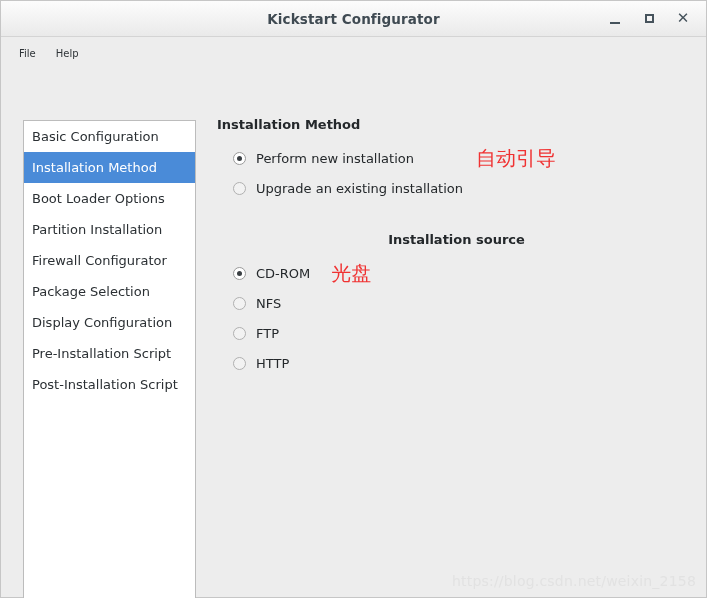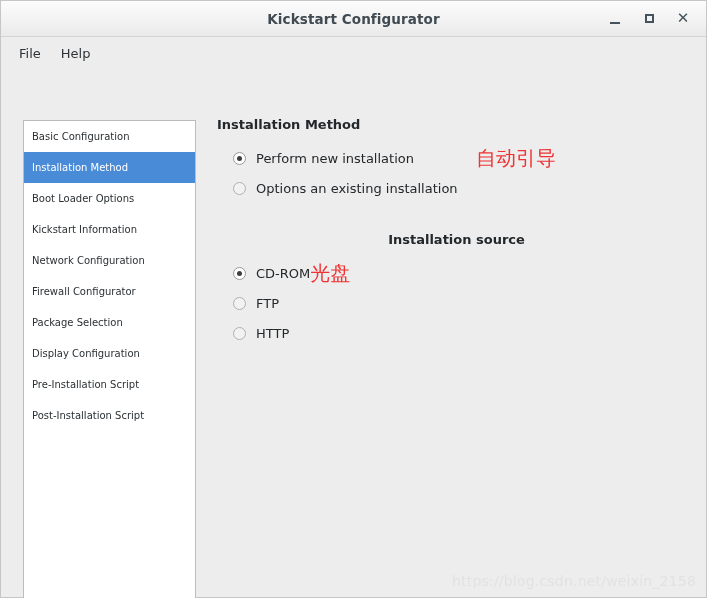--- a/index.html
+++ b/index.html
@@ -87,21 +87,21 @@
   #menubar {
     height: 32px;
     min-height: 32px;
     background: #ededed;
     display: flex;
     align-items: center;
     padding-left: 10px;
     gap: 4px;
   }
   .menu-item {
-    font-size: 13px;
+    font-size: 10px;
     color: #2f3438;
     padding: 4px 8px;
     cursor: default;
   }
 
   
   #body-area {
     flex: 1;
     position: relative;
     background: #ededed;
@@ -117,21 +117,21 @@
     background: #ffffff;
     border: 1px solid #bcbcbc;
     box-sizing: border-box;
     overflow: hidden;
   }
   .side-item {
     height: 31px;
     display: flex;
     align-items: center;
     padding-left: 8px;
-    font-size: 10px;
+    font-size: 13px;
     color: #2b3034;
     box-sizing: border-box;
     cursor: default;
     white-space: nowrap;
   }
   .side-item.selected {
     background: #4a8bd8;
     color: #ffffff;
   }
 
@@ -188,21 +188,21 @@
     font-size: 13px;
     color: #24282b;
     white-space: nowrap;
   }
   .annotation {
     color: #f03232;
     font-size: 20px;
     white-space: nowrap;
   }
   .ann-boot { margin-left: 62px; }
-  .ann-cd { }
+  .ann-cd { margin-left: 21px; }
 
   
   #watermark {
     position: absolute;
     right: 10px;
     bottom: 8px;
     font-size: 14px;
     color: #e2e2e2;
     white-space: nowrap;
     letter-spacing: 0.2px;
@@ -232,52 +232,55 @@
     <div class="menu-item">File</div>
     <div class="menu-item">Help</div>
   </div>
 
   <div id="body-area">
 
     <div id="sidebar">
       <div class="side-item">Basic Configuration</div>
       <div class="side-item selected">Installation Method</div>
       <div class="side-item">Boot Loader Options</div>
-      <div class="side-item">Kickstart Information</div>
-      <div class="side-item">Network Configuration</div>
+      <div class="side-item">Partition Installation</div>
       <div class="side-item">Firewall Configurator</div>
       <div class="side-item">Package Selection</div>
       <div class="side-item">Display Configuration</div>
       <div class="side-item">Pre-Installation Script</div>
       <div class="side-item">Post-Installation Script</div>
     </div>
 
     <div id="main-pane">
 
       <div class="section-heading">Installation Method</div>
 
       <div class="radio-row">
         <span class="radio checked"></span>
         <span class="radio-label">Perform new installation</span>
         <span class="annotation ann-boot">自动引导</span>
       </div>
 
       <div class="radio-row">
         <span class="radio"></span>
-        <span class="radio-label">Options an existing installation</span>
+        <span class="radio-label">Upgrade an existing installation</span>
       </div>
 
       <div class="section-heading second">Installation source</div>
 
       <div class="radio-row">
         <span class="radio checked"></span>
         <span class="radio-label">CD-ROM</span>
         <span class="annotation ann-cd">光盘</span>
       </div>
 
+      <div class="radio-row">
+        <span class="radio"></span>
+        <span class="radio-label">NFS</span>
+      </div>
 
       <div class="radio-row">
         <span class="radio"></span>
         <span class="radio-label">FTP</span>
       </div>
 
       <div class="radio-row">
         <span class="radio"></span>
         <span class="radio-label">HTTP</span>
       </div>

